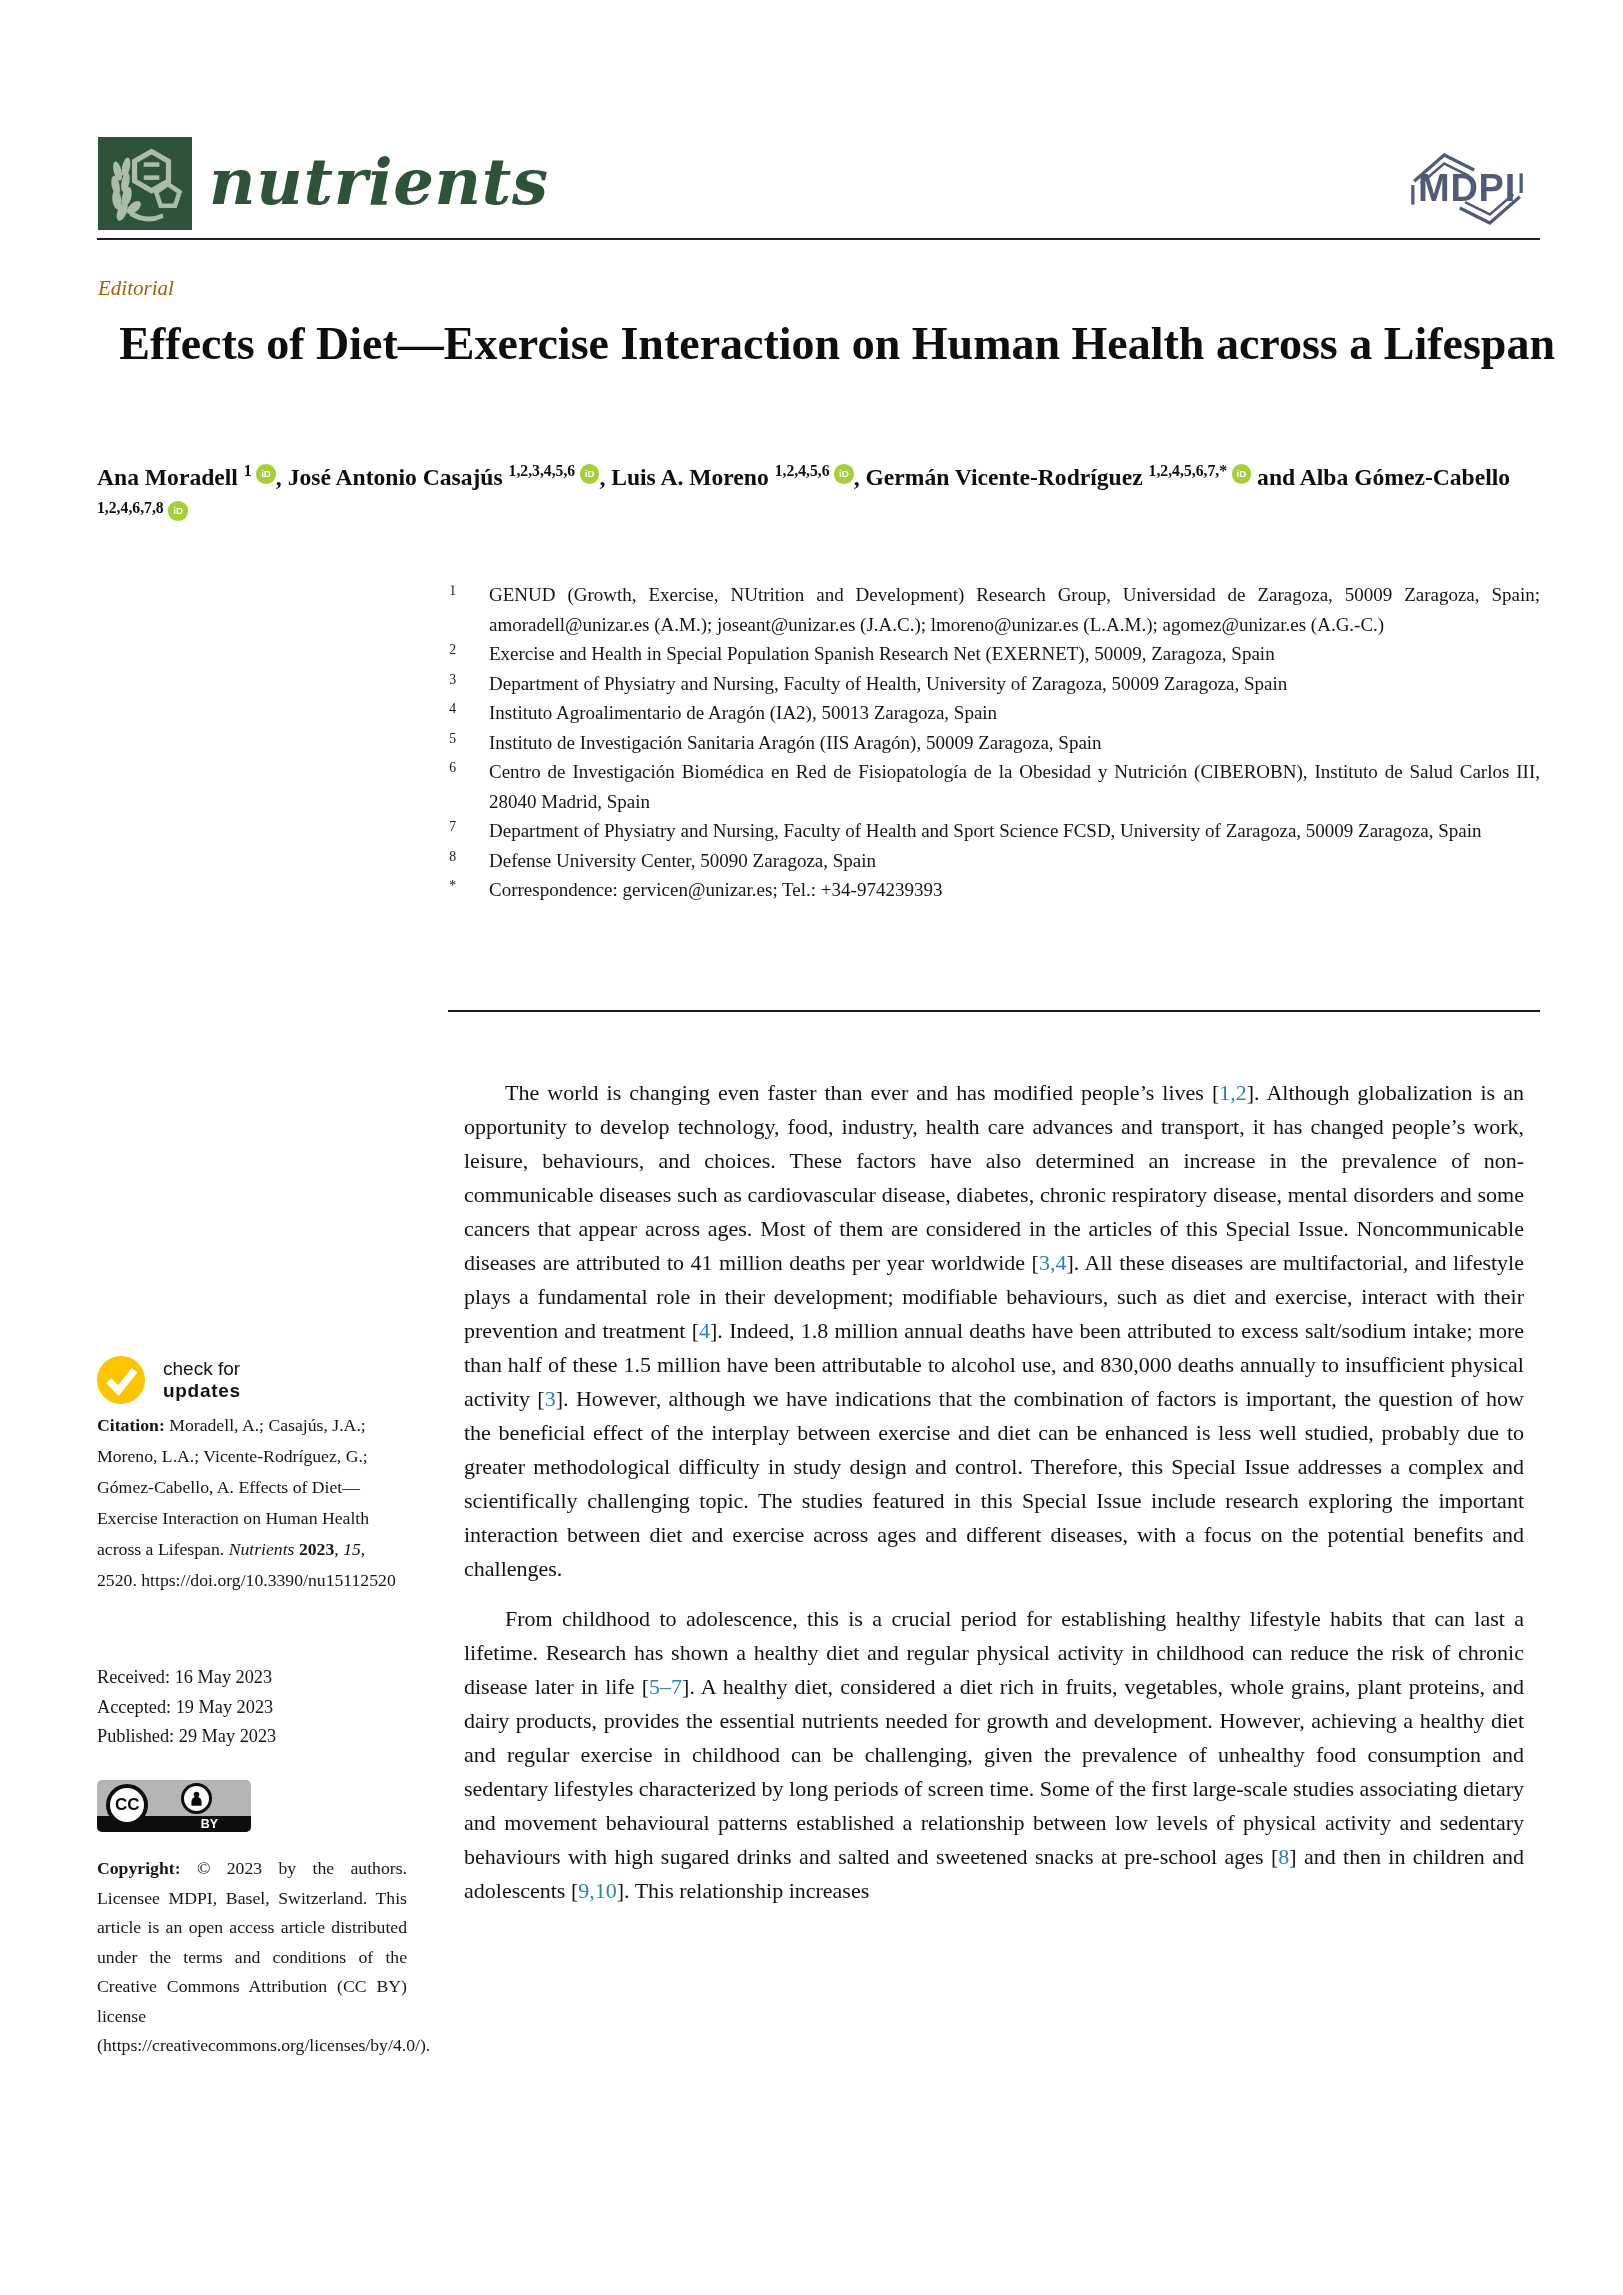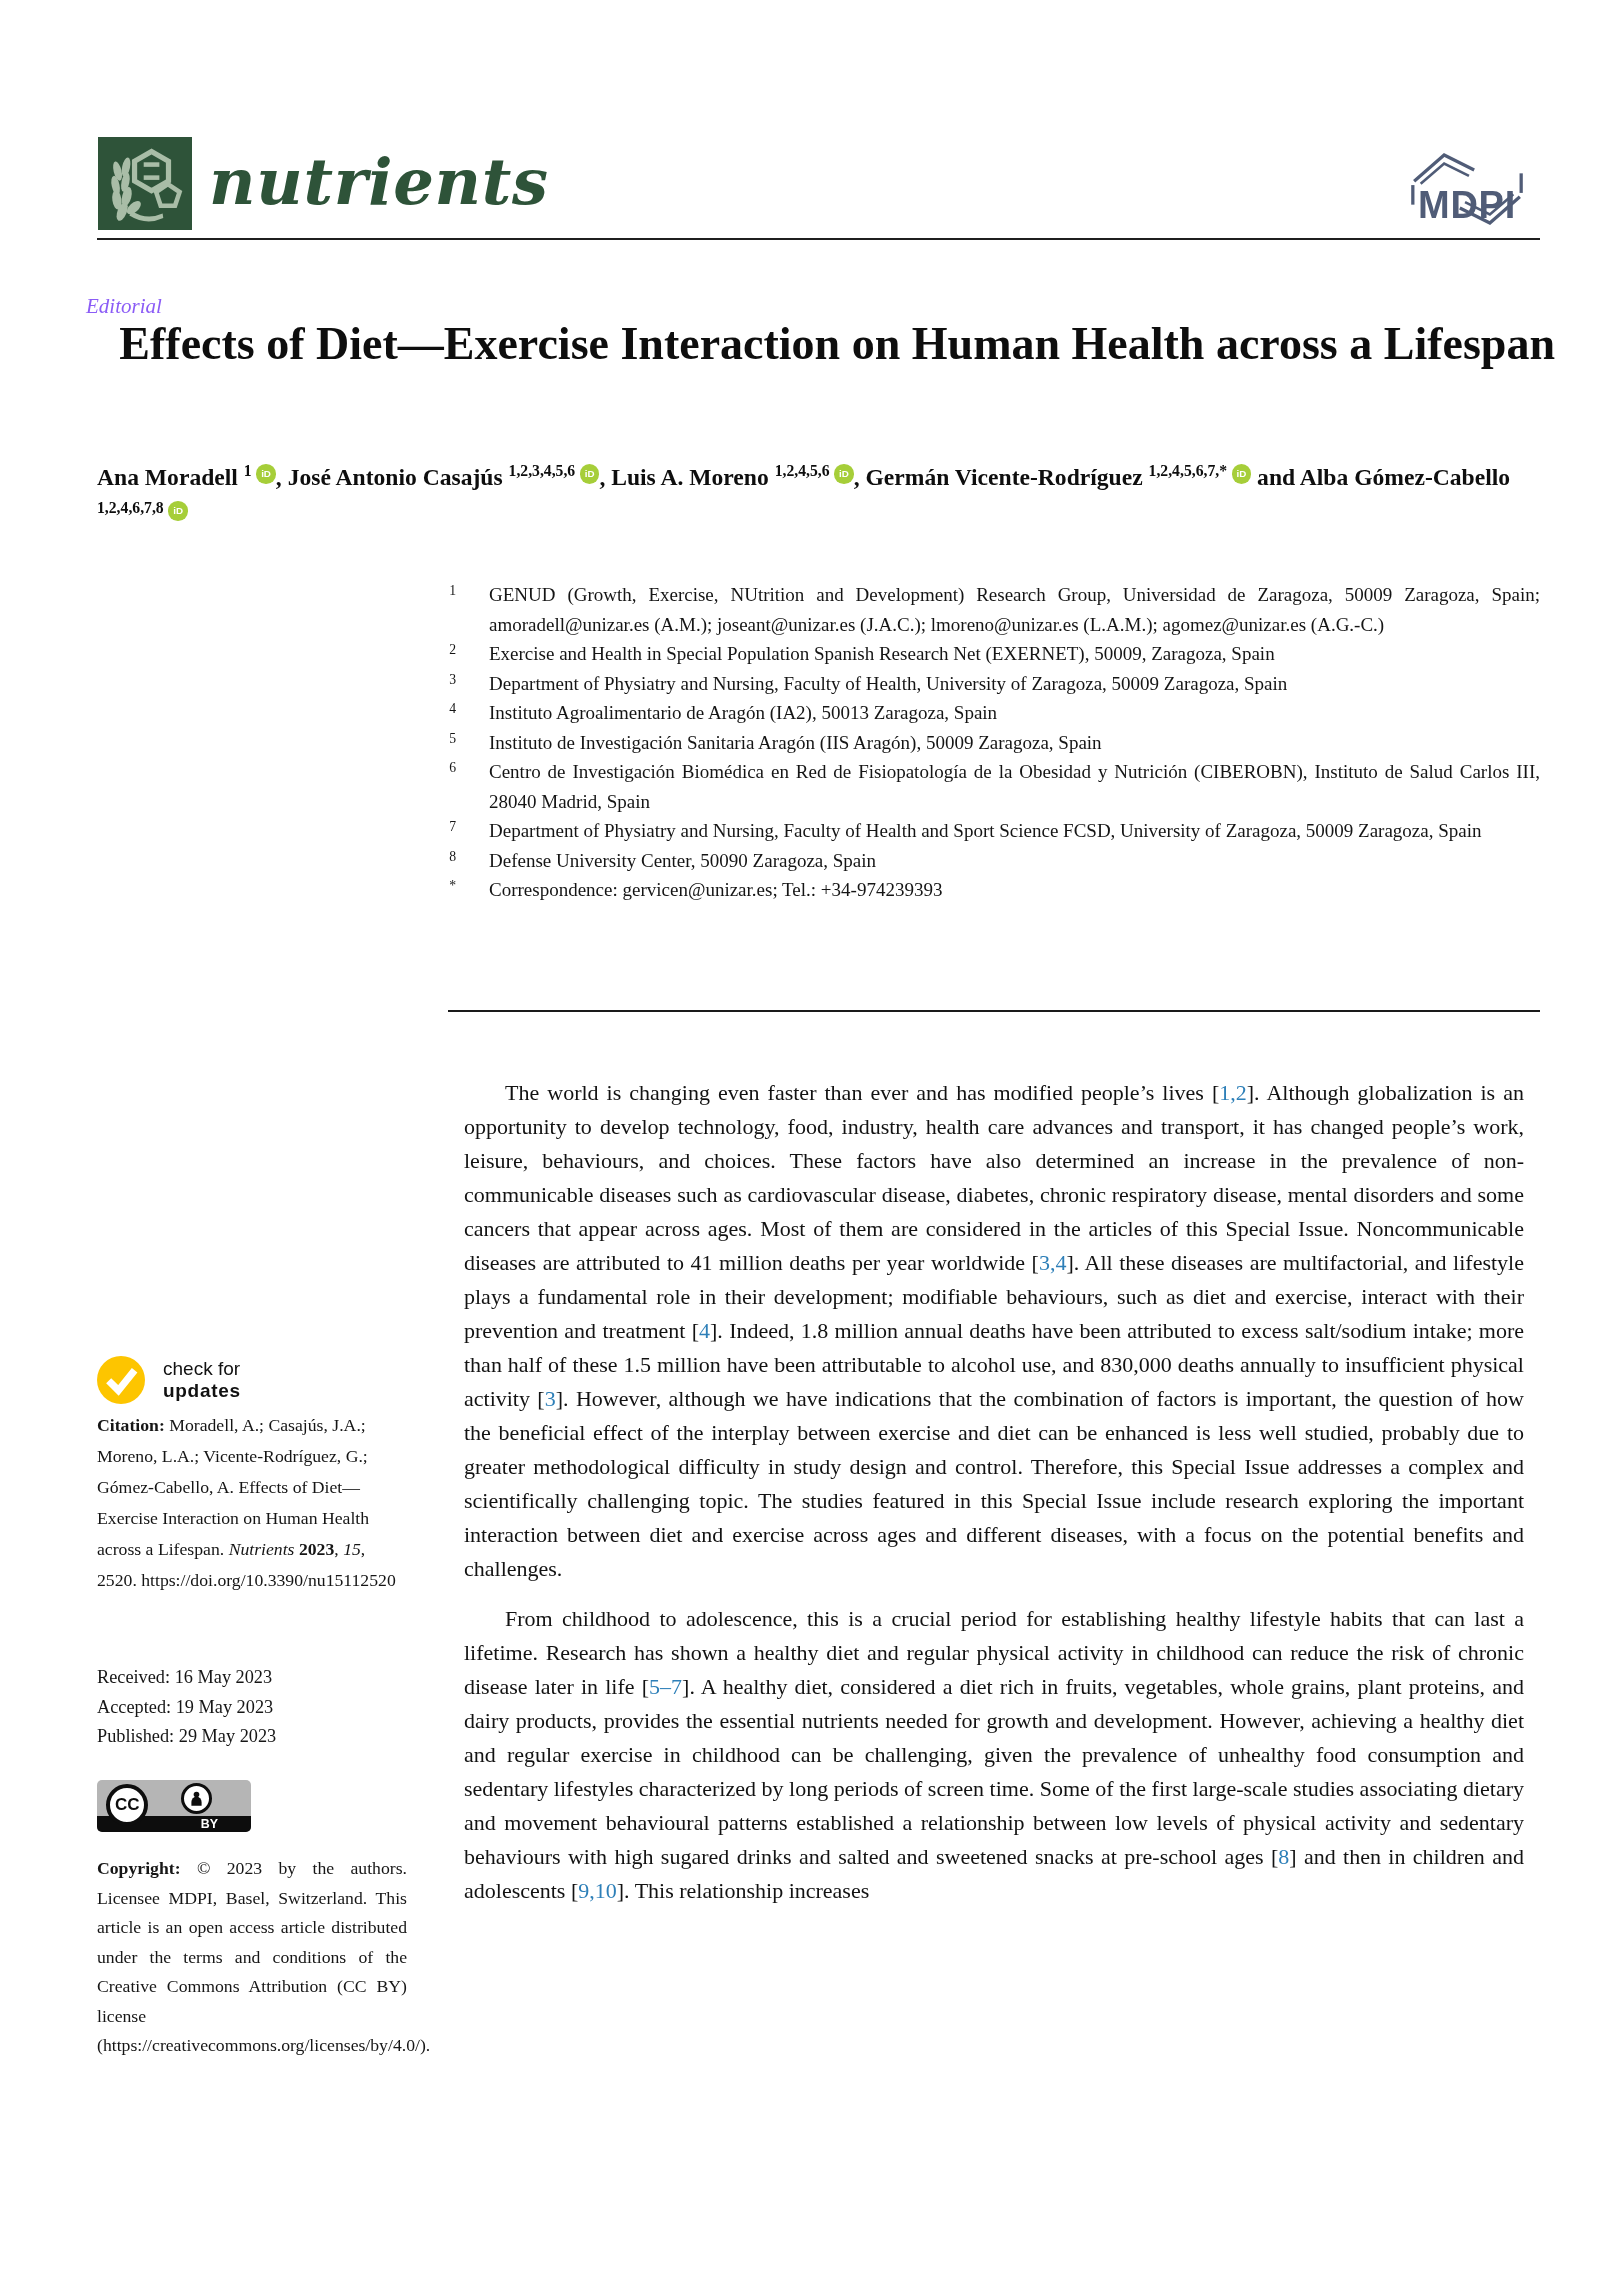--- a/index.html
+++ b/index.html
@@ -9,27 +9,27 @@
   
   .logo-box{position:absolute;left:98px;top:137px;width:94px;height:93px;
             background:var(--accent_green);}
   .logo-box svg{position:absolute;left:0;top:0;}
   .logo-text{position:absolute;left:209px;top:139px;
              font:italic 600 64px/85px "DejaVu Serif",serif;
              color:var(--accent_green);letter-spacing:0.7px;}
   .mdpi{position:absolute;left:1405px;top:147px;width:124px;height:84px;}
   .mdpi-text{position:absolute;left:0;right:0;top:22px;text-align:center;
              font:700 38px/39px "Liberation Sans",sans-serif;
-             color:var(--mdpi_slate);letter-spacing:0.7px;margin-top:17px;}
+             color:var(--mdpi_slate);letter-spacing:0.7px;}
   .rule-header{position:absolute;left:97px;top:238px;width:1443px;height:2px;
                background:#1f1f1f;}
 
   
-  .editorial{position:absolute;left:86px;top:276px;
-             font:italic 21px/25px "Liberation Serif",serif;color:#8b5cf6;margin-top:18px;}
+  .editorial{position:absolute;left:98px;top:276px;
+             font:italic 21px/25px "Liberation Serif",serif;color:#a16207;}
   .title{position:absolute;left:97px;top:305px;width:1450px;
          font:700 46px/62px "Liberation Serif",serif;color:#0e0e0e;}
   .authors{position:absolute;left:97px;top:459px;width:1420px;
            font:700 23.6px/37px "Liberation Serif",serif;color:#0e0e0e;}
   .authors sup{font-size:15.7px;line-height:0;}
   .orcid{display:inline-block;width:19.6px;height:19.6px;border-radius:50%;
          background:var(--orcid_green);color:#fff;
          font:700 9.8px/19.6px "Liberation Sans",sans-serif;text-align:center;
          vertical-align:7.9px;margin-left:4.6px;}
 

